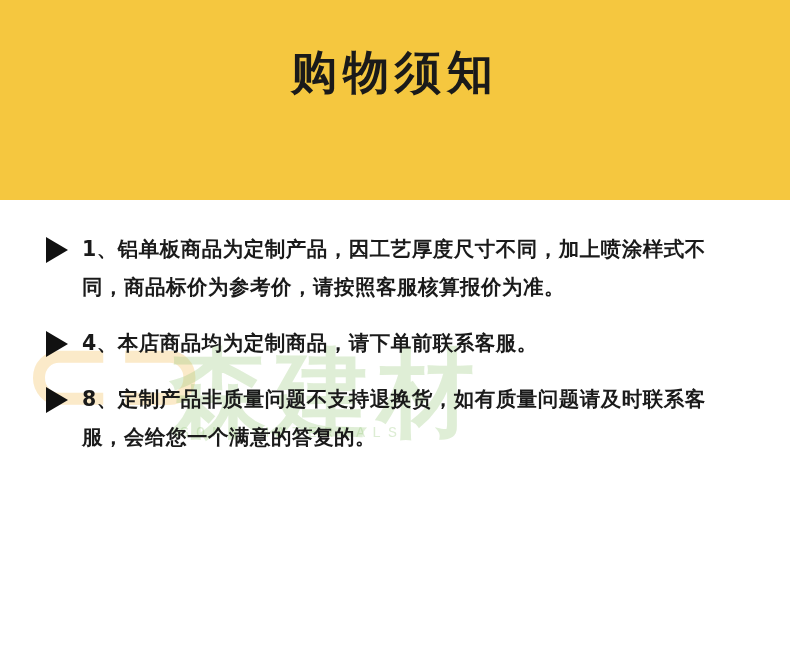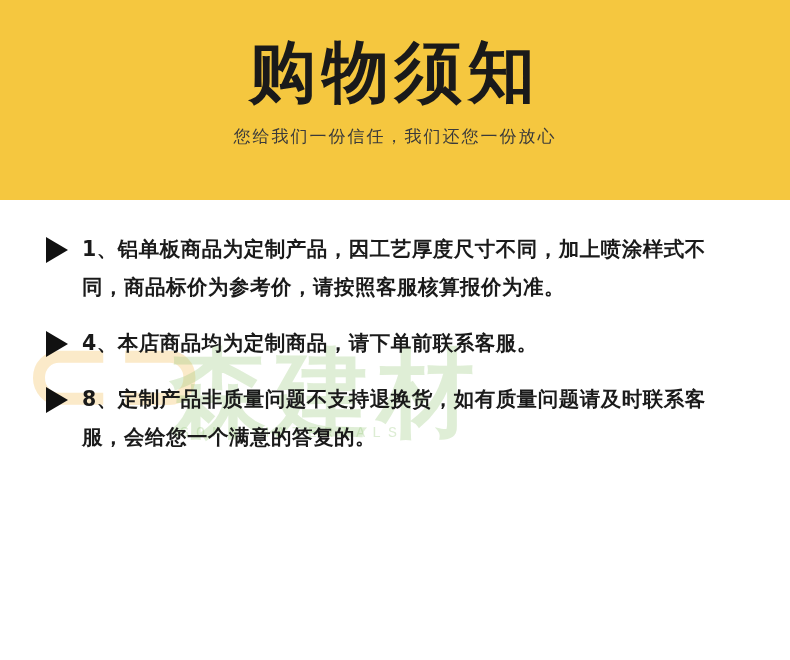--- a/index.html
+++ b/index.html
@@ -28,21 +28,21 @@
     height: 200px;
     background: #f5c73f;
     box-sizing: border-box;
     display: flex;
     flex-direction: column;
     align-items: center;
     justify-content: flex-start;
   }
   .header-title {
     margin-top: 42px;
-    font-size: 67px;
+    font-size: 46px;
     line-height: 60px;
     font-weight: bold;
     color: #1a1a1a;
     letter-spacing: 6px;
     text-align: right;
     font-family: "DejaVu Sans", "Liberation Sans", sans-serif;
   }
   .header-subtitle {
     margin-top: 22px;
     font-size: 17px;
@@ -131,21 +131,20 @@
     text-align: left;
   }
 </style>
 </head>
 <body>
 
 <div class="page">
 
   <div class="header">
     <div class="header-title">购物须知</div>
-    <div class="header-subtitle">您给我们一份信任，我们还您一份放心</div>
   </div>
 
   <div class="watermark">
     <div class="wm-logo">⊂⊃</div>
     <div class="wm-text">森建材</div>
     <div class="wm-sub">SONG MATERIALS</div>
   </div>
 
   <div class="content">
 

